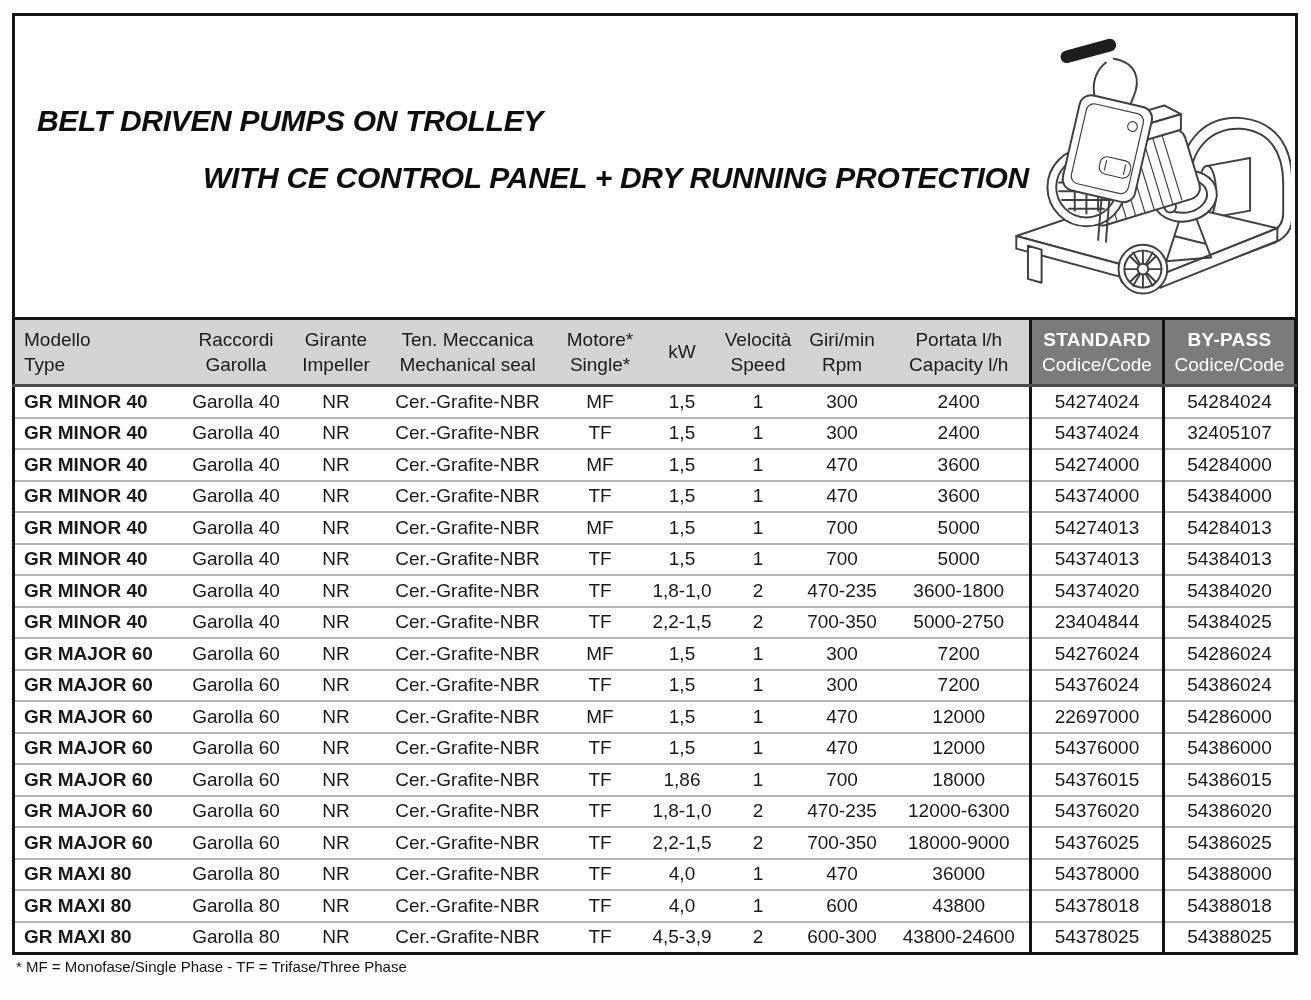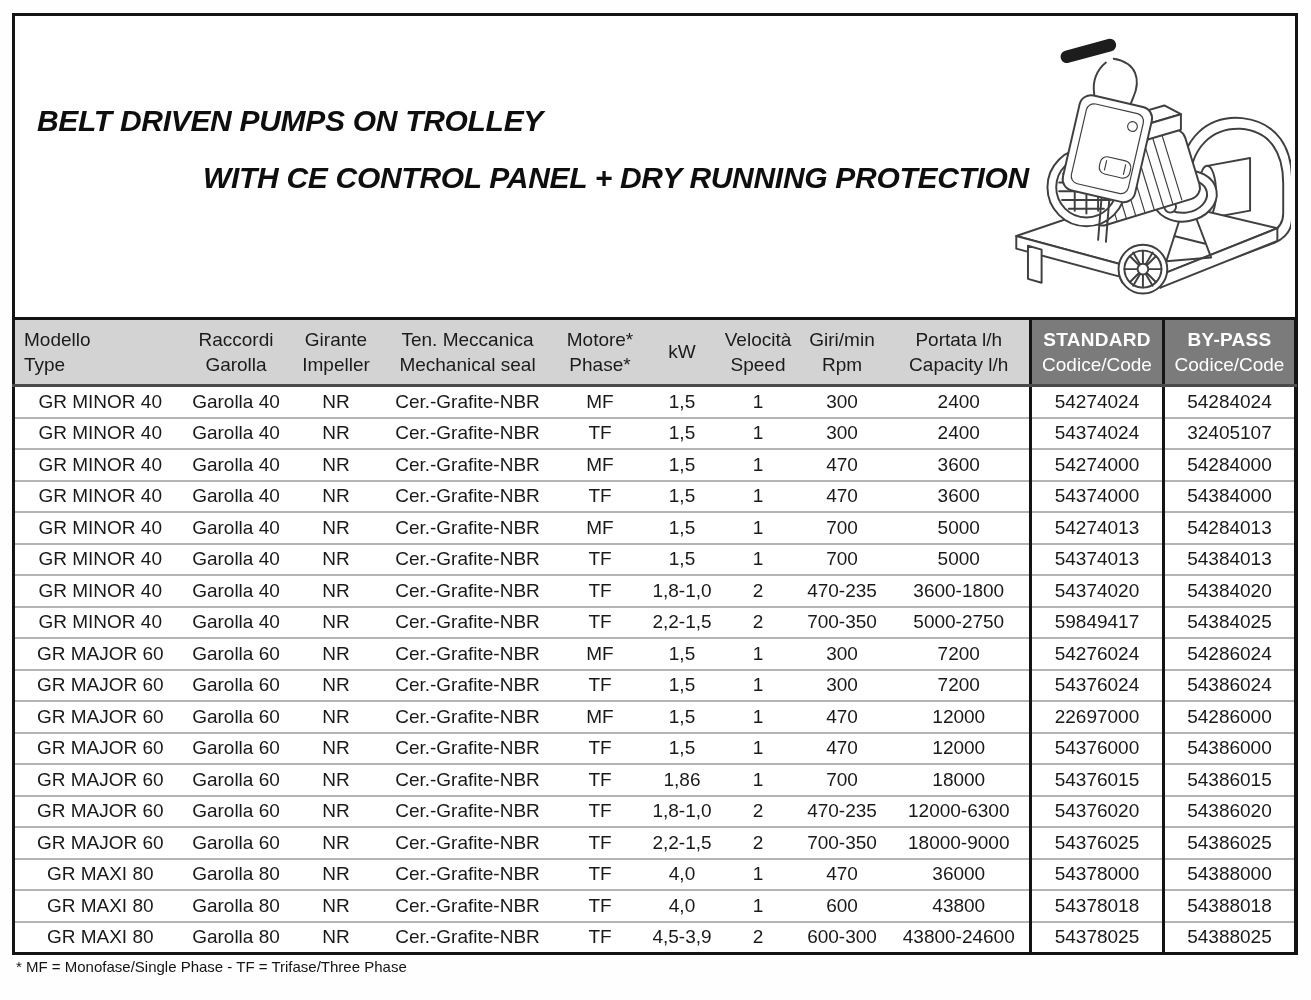--- a/index.html
+++ b/index.html
@@ -31,21 +31,21 @@
   table.spec th.left{text-align:left;padding-left:9px;}
   table.spec th.dark{
     background:var(--code-header-bg,#7b7b7b);color:var(--code-header-text,#ffffff);
   }
   table.spec th.dark .l1{font-weight:bold;letter-spacing:0.3px;}
   table.spec td{
     font-size:19px;text-align:center;height:29.5px;padding:0 2px;
     border-bottom:2px solid var(--grid-line,#b4b4b4);color:#191919;
     white-space:nowrap;overflow:hidden;
   }
-  table.spec td.model{font-weight:normal;text-align:center;padding-left:9px;}
+  table.spec td.model{font-weight:bold;text-align:left;padding-left:9px;}
   table.spec .thick-l{border-left:3px solid var(--frame-border,#141414);}
   table.spec tbody tr:last-child td{border-bottom:none;}
   .footnote{
     position:absolute;left:16px;top:958px;font-size:15px;color:#141414;
     white-space:nowrap;
   }
   .illu path,.illu circle,.illu rect,.illu ellipse,.illu line{
     stroke:#3f3f3f;stroke-width:2;fill:none;stroke-linejoin:round;stroke-linecap:round;
   }
   .illu .face{fill:#ffffff;}
@@ -167,21 +167,21 @@
             <th class="">
               <div class="l1">Girante</div>
               <div class="l2">Impeller</div>
             </th>
             <th class="">
               <div class="l1">Ten. Meccanica</div>
               <div class="l2">Mechanical seal</div>
             </th>
             <th class="">
               <div class="l1">Motore*</div>
-              <div class="l2">Phase*</div>
+              <div class="l2">Single*</div>
             </th>
             <th class="">
               <div class="l1">kW</div>
             </th>
             <th class="">
               <div class="l1">Velocità</div>
               <div class="l2">Speed</div>
             </th>
             <th class="">
               <div class="l1">Giri/min</div>
@@ -296,21 +296,21 @@
           <tr>
             <td class="model">GR MINOR 40</td>
             <td class="">Garolla 40</td>
             <td class="">NR</td>
             <td class="">Cer.-Grafite-NBR</td>
             <td class="">TF</td>
             <td class="">2,2-1,5</td>
             <td class="">2</td>
             <td class="">700-350</td>
             <td class="">5000-2750</td>
-            <td class="thick-l">59849417</td>
+            <td class="thick-l">23404844</td>
             <td class="thick-l">54384025</td>
           </tr>
           <tr>
             <td class="model">GR MAJOR 60</td>
             <td class="">Garolla 60</td>
             <td class="">NR</td>
             <td class="">Cer.-Grafite-NBR</td>
             <td class="">MF</td>
             <td class="">1,5</td>
             <td class="">1</td>

